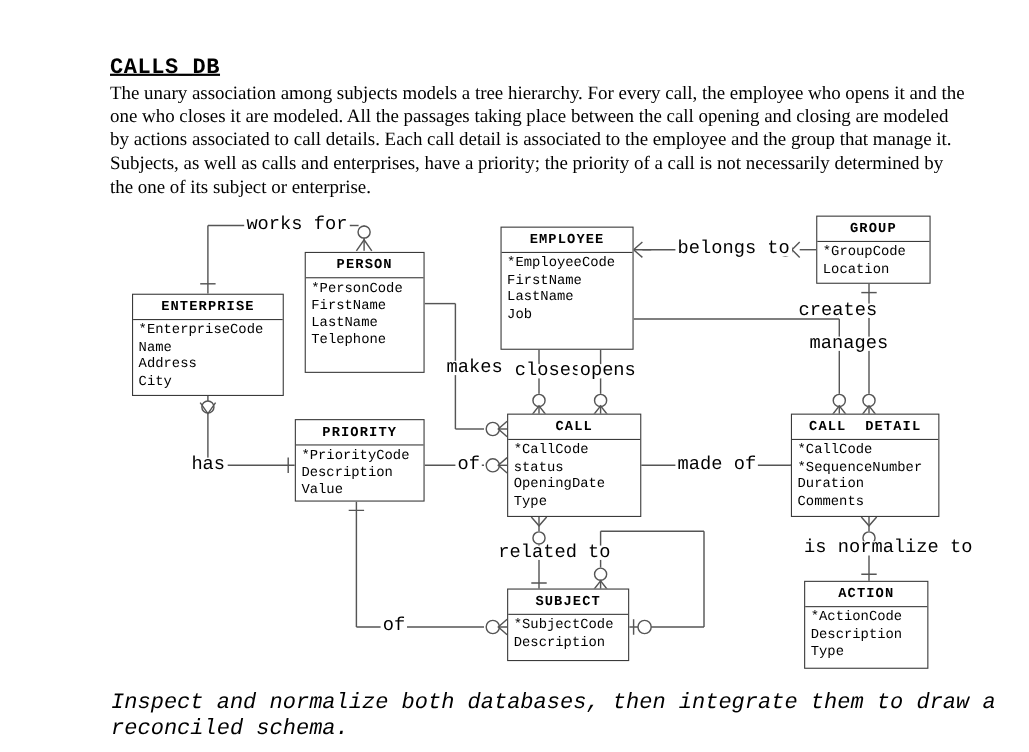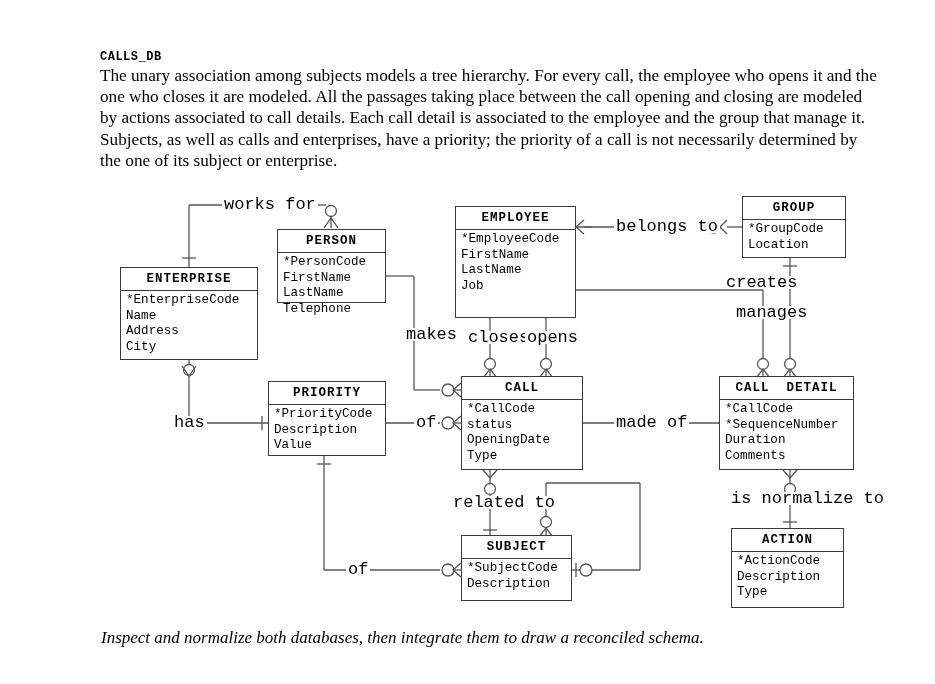--- a/index.html
+++ b/index.html
@@ -19,42 +19,43 @@
   
   #text-block {
     position: absolute;
     left: 100px;
     top: 50px;
     width: 780px;
   }
   #db-title {
     font-family: "Liberation Mono", monospace;
     font-weight: bold;
-    font-size: 12px;
+    font-size: 20px;
     letter-spacing: 0.5px;
     color: #000;
     margin: 0 0 1px 0;
+    text-decoration: underline;
   }
   #db-desc {
     font-family: "Liberation Serif", serif;
     font-size: 17.2px;
     line-height: 21.2px;
     color: #000;
     margin: 0;
     text-align: left;
   }
 
   
   #caption {
     position: absolute;
     left: 101px;
     top: 628px;
-    font-family: Liberation Serif, serif;
+    font-family: Liberation Mono, monospace;
     font-style: italic;
-    font-size: 17px;
+    font-size: 20px;
     color: #000;
   }
 
   
   #diagram {
     position: absolute;
     left: 0;
     top: 0;
     width: 935px;
     height: 684px;
@@ -229,21 +230,21 @@
     <div class="entity" style="left:120px; top:267px; width:138px; height:93px;">
       <div class="entity-title">ENTERPRISE</div>
       <div class="entity-attrs">
         <div>*EnterpriseCode</div>
         <div>Name</div>
         <div>Address</div>
         <div>City</div>
       </div>
     </div>
 
-    <div class="entity" style="left:277px; top:229px; width:109px; height:74px;">
+    <div class="entity" style="left:277px; top:229px; width:109px; height:110px;">
       <div class="entity-title">PERSON</div>
       <div class="entity-attrs">
         <div>*PersonCode</div>
         <div>FirstName</div>
         <div>LastName</div>
         <div>Telephone</div>
       </div>
     </div>
 
     <div class="entity" style="left:455px; top:206px; width:121px; height:112px;">

